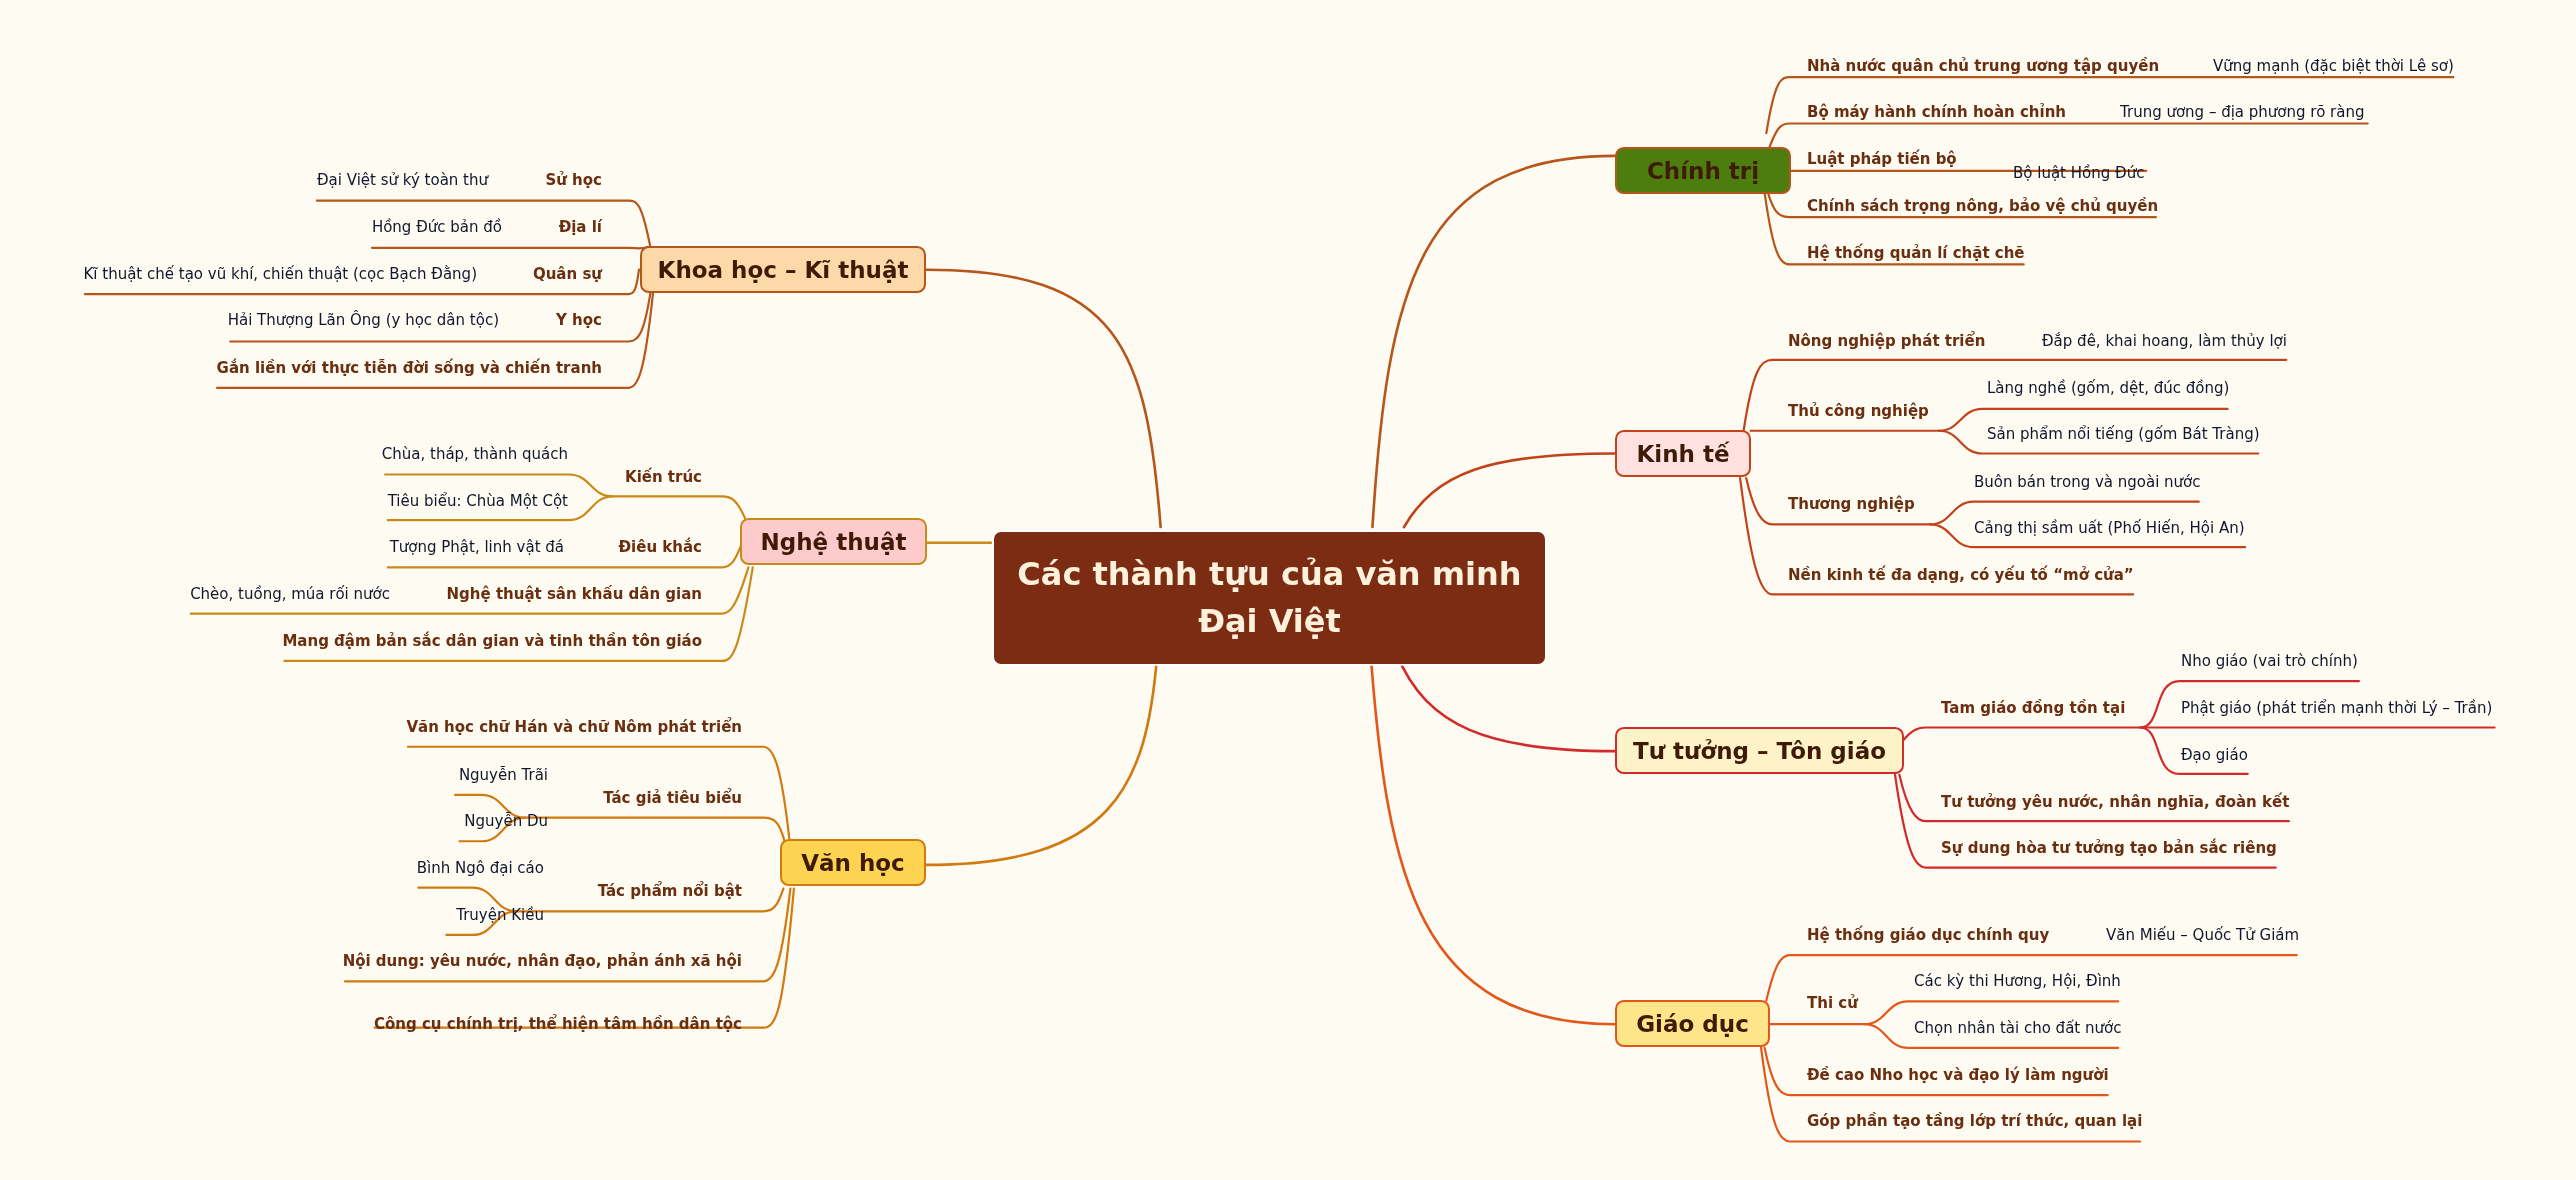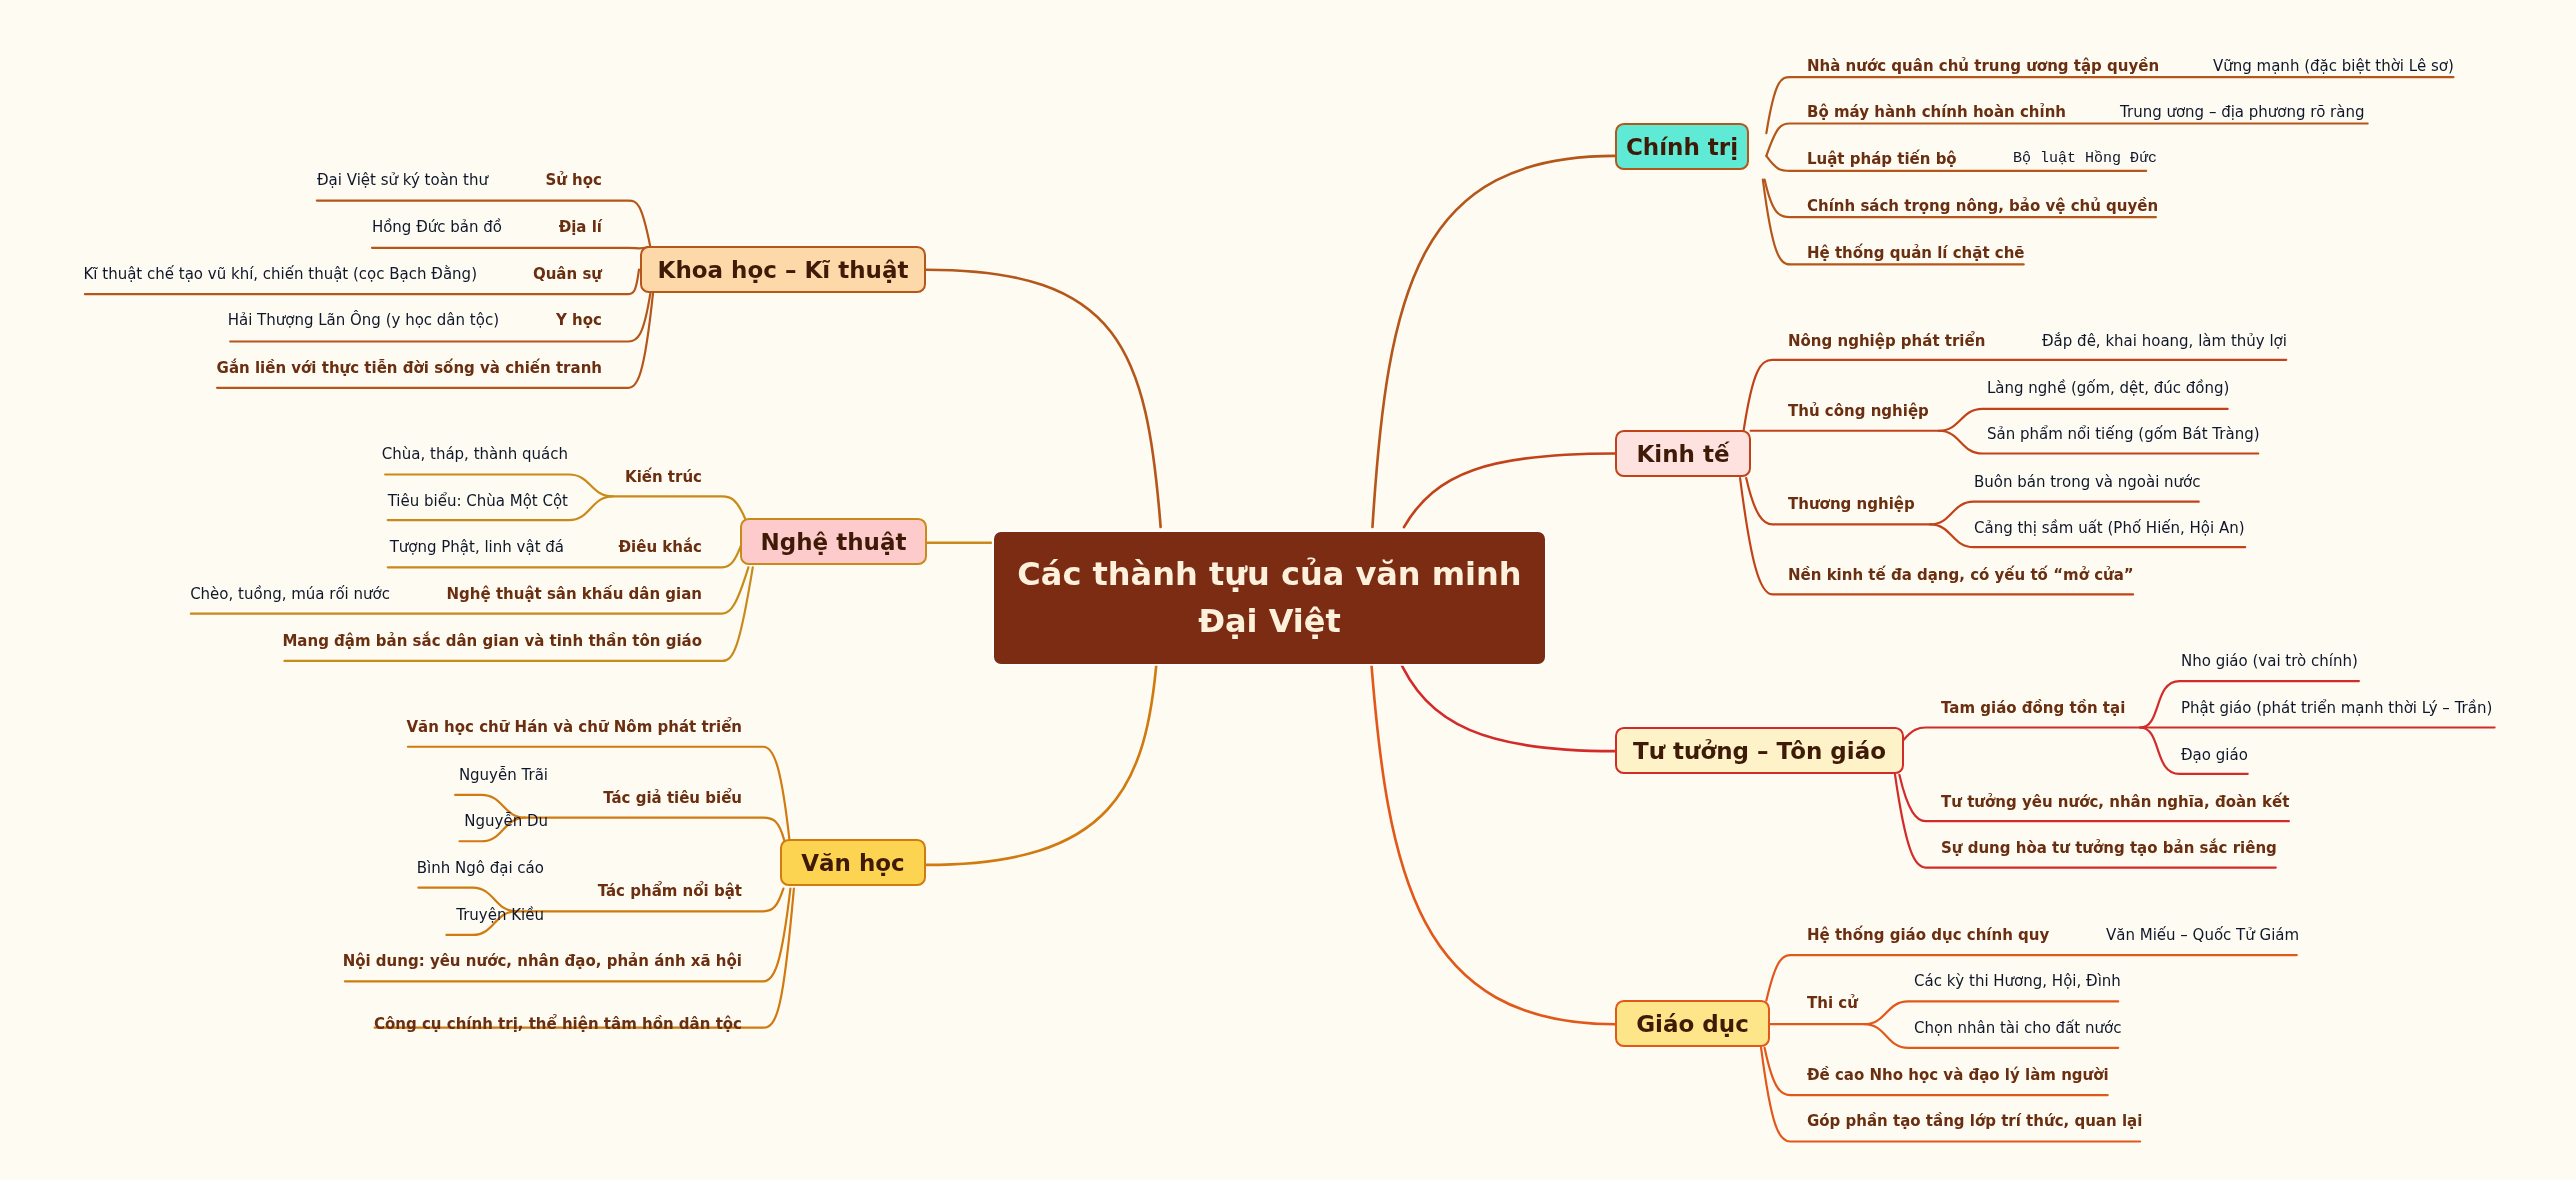--- a/index.html
+++ b/index.html
@@ -97,21 +97,21 @@
   </g>
 </svg>
 
 <div class="root">
   <div>
     <div>Các thành tựu của văn minh</div>
     <div>Đại Việt</div>
   </div>
 </div>
 
-<div class="topic" style="left:1615px;top:123px;width:134px;background:#5eead4;border-color:#b5561a;">
+<div class="topic" style="left:1615px;top:147px;width:176px;background:#4d7c0f;border-color:#b5561a;">
   <span>Chính trị</span>
 </div>
 <div class="topic" style="left:1615px;top:430px;width:136px;background:#fde2e0;border-color:#c2431a;">
   <span>Kinh tế</span>
 </div>
 <div class="topic" style="left:1615px;top:727px;width:289px;background:#fdf2c8;border-color:#d22b2b;">
   <span>Tư tưởng – Tôn giáo</span>
 </div>
 <div class="topic" style="left:1615px;top:1000px;width:155px;background:#fde58a;border-color:#e2581a;">
   <span>Giáo dục</span>
@@ -124,21 +124,21 @@
 </div>
 <div class="topic" style="left:780px;top:839px;width:146px;background:#fdd452;border-color:#d07a10;">
   <span>Văn học</span>
 </div>
 
 <div class="lbl b" style="left:1807px;top:58px;">Nhà nước quân chủ trung ương tập quyền</div>
 <div class="lbl" style="left:2213px;top:58px;">Vững mạnh (đặc biệt thời Lê sơ)</div>
 <div class="lbl b" style="left:1807px;top:104px;">Bộ máy hành chính hoàn chỉnh</div>
 <div class="lbl" style="left:2120px;top:104px;">Trung ương – địa phương rõ ràng</div>
 <div class="lbl b" style="left:1807px;top:151px;">Luật pháp tiến bộ</div>
-<div class="lbl" style="left:2013px;top:150px;font-family:Liberation Mono, monospace;">Bộ luật Hồng Đức</div>
+<div class="lbl" style="left:2013px;top:165px;">Bộ luật Hồng Đức</div>
 <div class="lbl b" style="left:1807px;top:198px;">Chính sách trọng nông, bảo vệ chủ quyền</div>
 <div class="lbl b" style="left:1807px;top:245px;">Hệ thống quản lí chặt chẽ</div>
 
 <div class="lbl b" style="left:1788px;top:333px;">Nông nghiệp phát triển</div>
 <div class="lbl" style="left:2042px;top:333px;">Đắp đê, khai hoang, làm thủy lợi</div>
 <div class="lbl b" style="left:1788px;top:403px;">Thủ công nghiệp</div>
 <div class="lbl" style="left:1987px;top:380px;">Làng nghề (gốm, dệt, đúc đồng)</div>
 <div class="lbl" style="left:1987px;top:426px;">Sản phẩm nổi tiếng (gốm Bát Tràng)</div>
 <div class="lbl b" style="left:1788px;top:496px;">Thương nghiệp</div>
 <div class="lbl" style="left:1974px;top:474px;">Buôn bán trong và ngoài nước</div>

